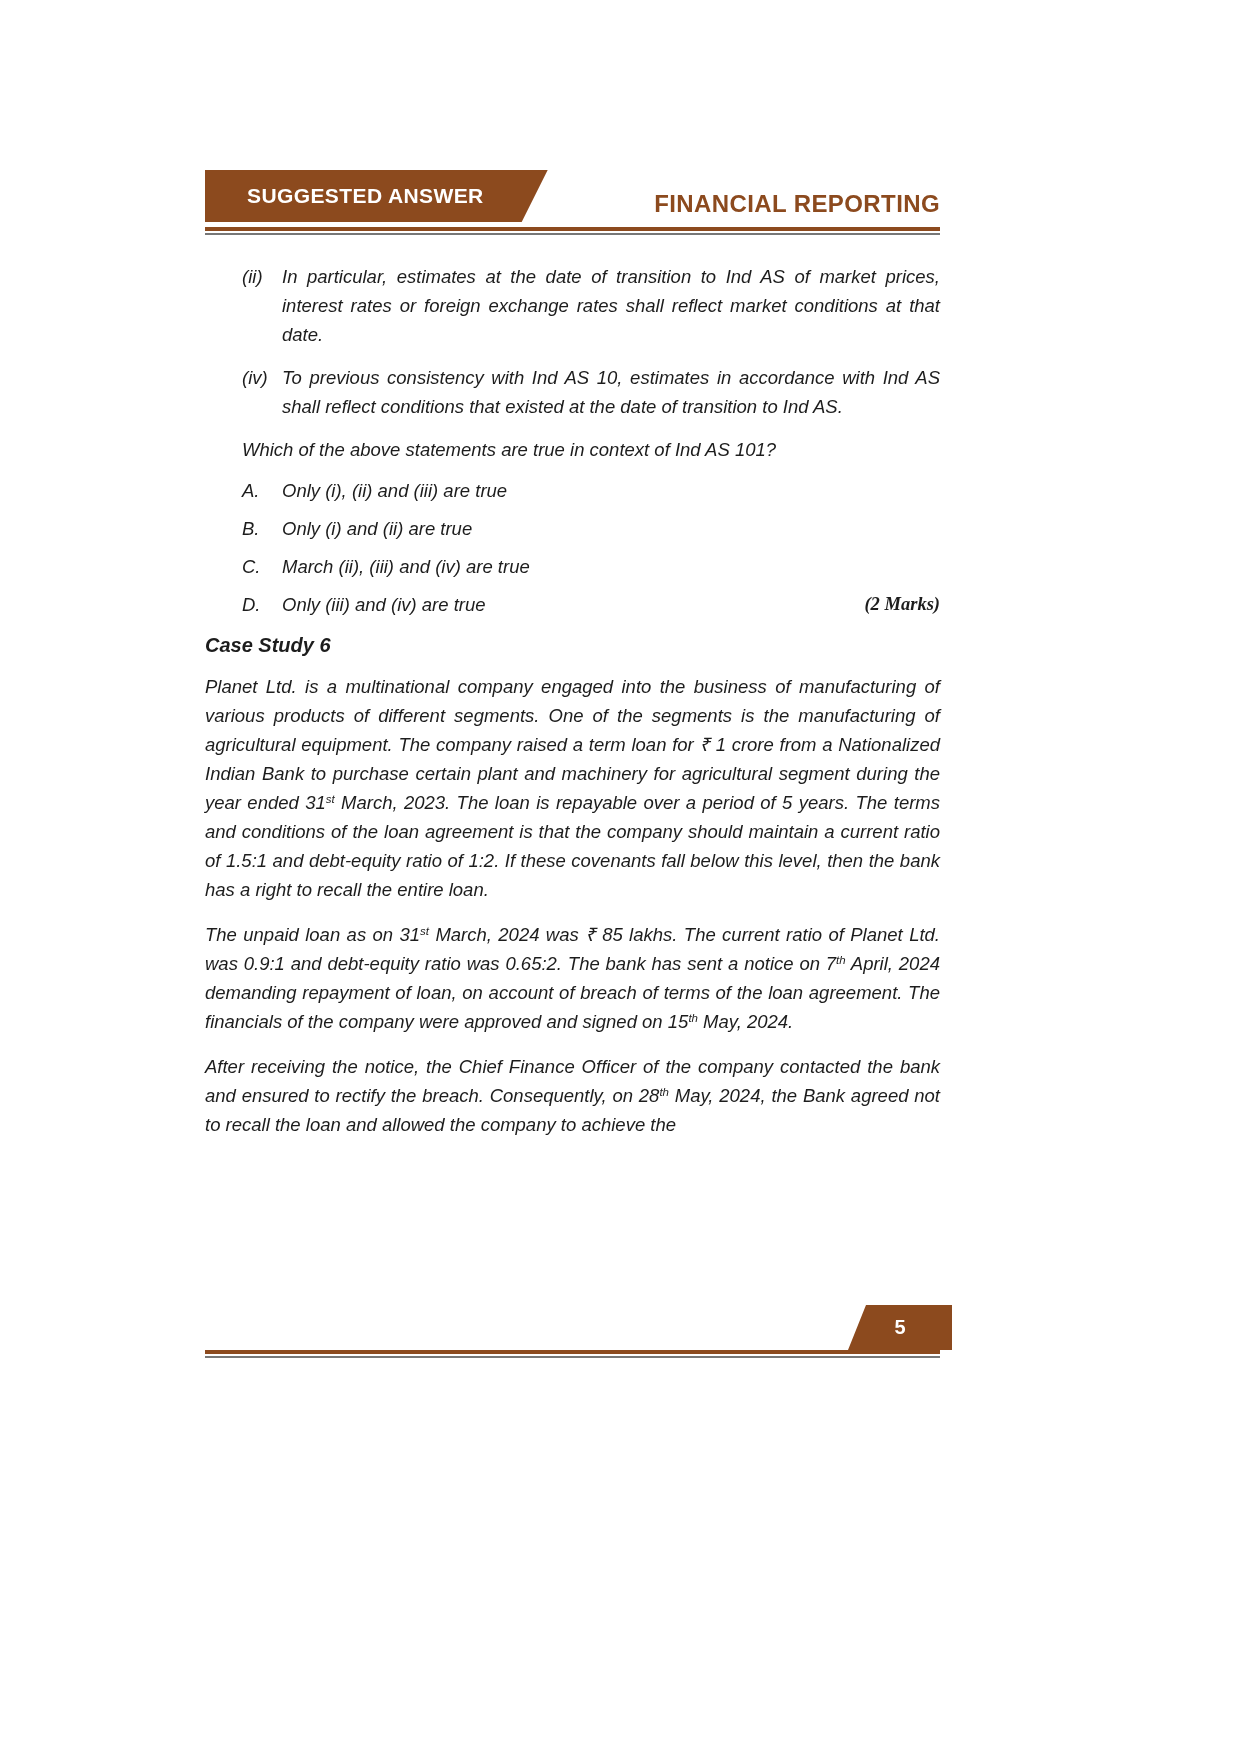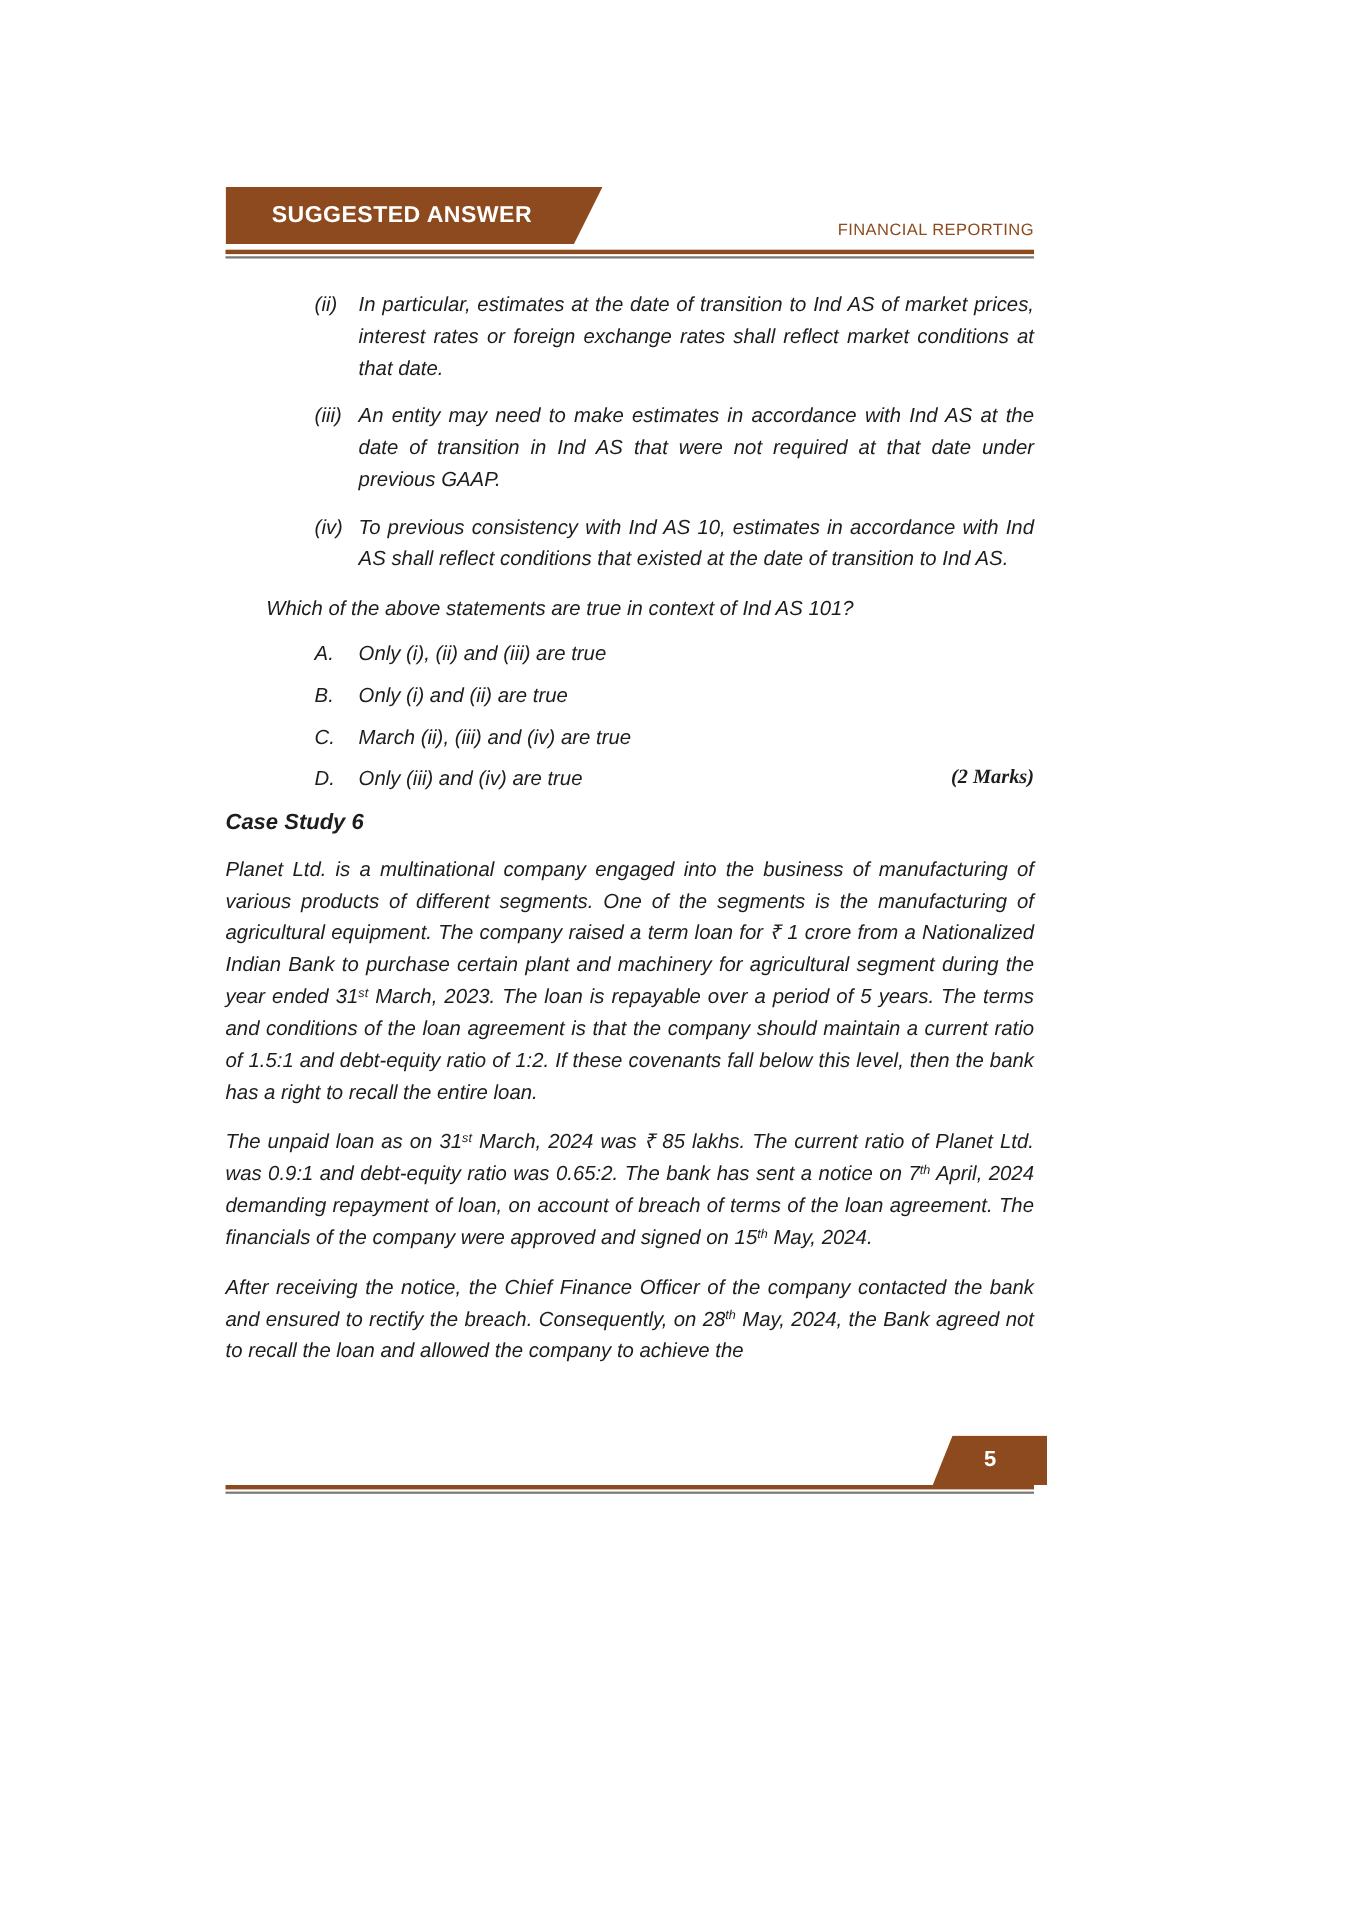--- a/index.html
+++ b/index.html
@@ -36,22 +36,22 @@
     align-items: center;
     padding: 0 64px 0 42px;
     clip-path: polygon(0 0, 100% 0, calc(100% - 26px) 100%, 0 100%);
     font-weight: bold;
     font-size: 21px;
     letter-spacing: 0.4px;
     white-space: nowrap;
   }
   .doc-title {
     color: var(--accent);
-    font-weight: normal;
-    font-size: 15px;
+    font-weight: bold;
+    font-size: 24px;
     letter-spacing: 0.4px;
     padding-bottom: 4px;
     white-space: nowrap;
   }
   .rule-group { margin-top: 5px; }
   .rule-thick { height: 4px; background: var(--accent); }
   .rule-thin  { height: 2px; background: #4a4a4a; margin-top: 2px; opacity: 0.75; }
 
   
   .content {
@@ -60,21 +60,20 @@
     font-size: 18.5px;
     line-height: 29px;
   }
   .stmt {
     display: flex;
     margin: 0 0 14px 37px;
   }
   .stmt:nth-of-type(3) { margin-bottom: 16px; }
   .marker {
     flex: 0 0 40px;
-    margin-left: 44px;
   }
   .stmt-text {
     flex: 1;
     text-align: justify;
   }
   .question {
     margin: 0 0 12px 37px;
   }
   .opt {
     display: flex;
@@ -145,24 +144,20 @@
     <div class="rule-thick"></div>
     <div class="rule-thin"></div>
   </div>
 
   <main class="content">
 
     <section class="statements">
       <div class="stmt">
         <span class="marker">(ii)</span>
         <span class="stmt-text">In particular, estimates at the date of transition to Ind AS of market prices, interest rates or foreign exchange rates shall reflect market conditions at that date.</span>
-      </div>
-      <div class="stmt">
-        <span class="marker">(iii)</span>
-        <span class="stmt-text">An entity may need to make estimates in accordance with Ind AS at the date of transition in Ind AS that were not required at that date under previous GAAP.</span>
       </div>
       <div class="stmt">
         <span class="marker">(iv)</span>
         <span class="stmt-text">To previous consistency with Ind AS 10, estimates in accordance with Ind AS shall reflect conditions that existed at the date of transition to Ind AS.</span>
       </div>
     </section>
 
     <p class="question">Which of the above statements are true in context of Ind AS 101?</p>
 
     <section class="options">

